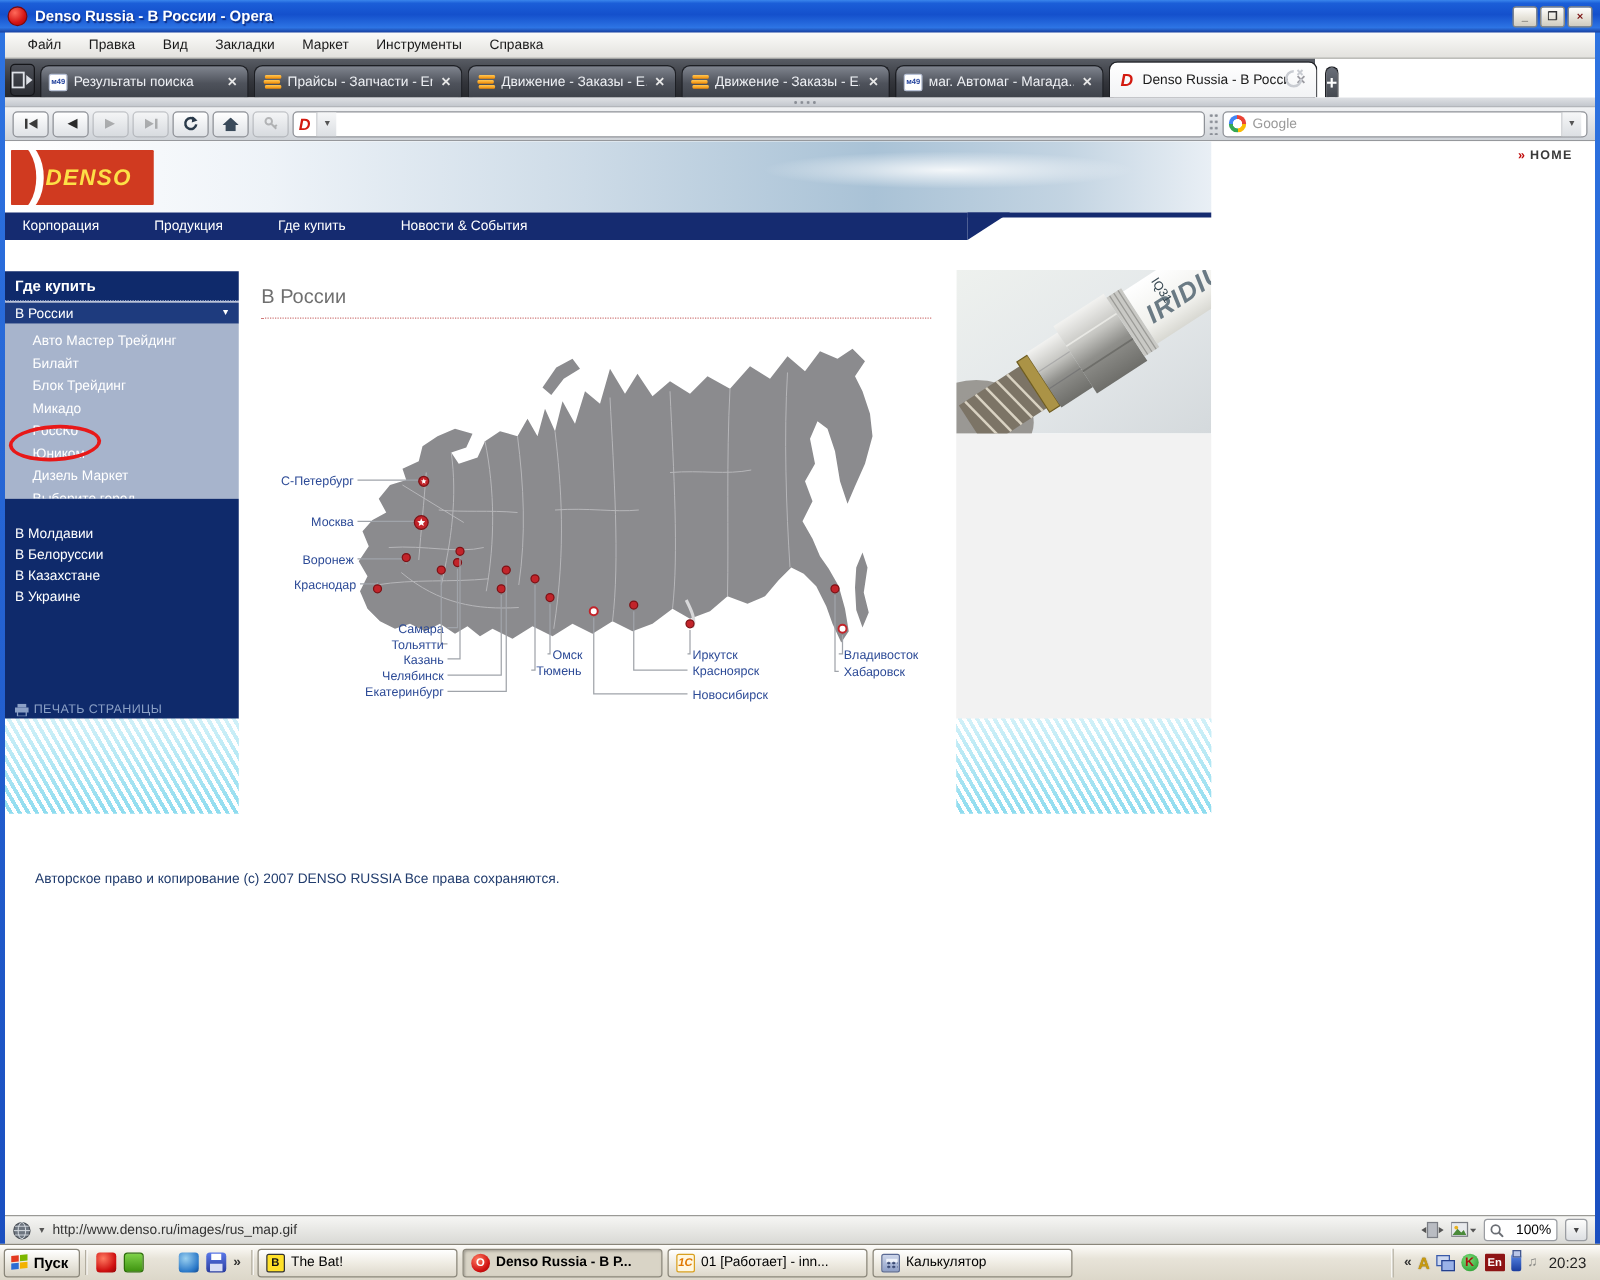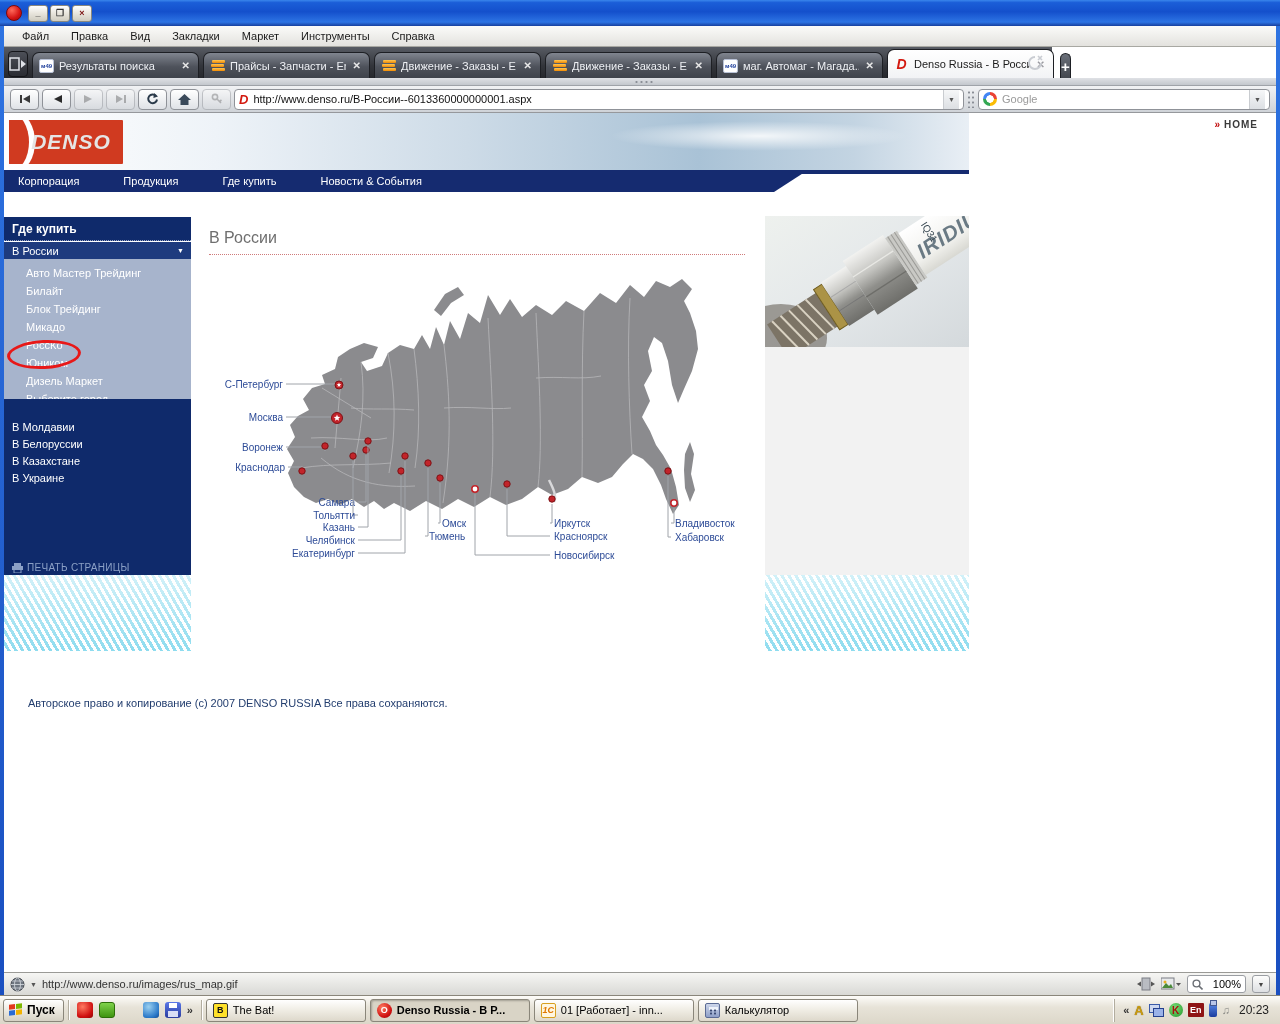--- a/index.html
+++ b/index.html
@@ -79,21 +79,21 @@
 
   .banner{position:absolute;left:0;top:0;width:965px;height:57px;
     background:linear-gradient(90deg,#ffffff 0%,#eef3f8 22%,#cddbe7 48%,#a9c2d6 72%,#c3d4e2 88%,#e9eff5 100%)}
   .banner:before{content:"";position:absolute;right:60px;top:8px;width:300px;height:30px;border-radius:50%;
     background:radial-gradient(ellipse,rgba(255,255,255,.85),rgba(255,255,255,0) 70%)}
   .logo{position:absolute;left:5px;top:7px;width:114px;height:44px;background:#d03a20;border-radius:1px;
     display:flex;align-items:center;justify-content:center;overflow:hidden}
   .logo .swoosh{position:absolute;left:-14px;top:-6px;width:34px;height:56px;background:#d03a20;border-radius:50%;
     box-shadow:6px 0 0 0 #fff}
   .logo .swoosh2{position:absolute;left:-22px;top:-10px;width:34px;height:64px;background:#d03a20;border-radius:50%}
-  .logo .word{position:relative;color:#e5e5e5;font-weight:bold;font-style:italic;font-size:21px;letter-spacing:1px;margin-left:10px}
+  .logo .word{position:relative;color:#fde047;font-weight:bold;font-style:italic;font-size:18px;letter-spacing:1px;margin-left:10px}
 
   .sitenav{position:absolute;left:0;top:57px;width:965px;height:38px}
   .sitenav .bar{position:absolute;left:0;top:0;width:770px;height:22px;background:#152b70;display:flex;align-items:center;gap:0;color:#fff}
   .sitenav .bar span{padding:0 30px 0 14px}
   .sitenav .cut{position:absolute;left:770px;top:0;width:0;height:0;border-top:22px solid #152b70;border-right:34px solid transparent}
   .sitenav .strip{position:absolute;left:770px;top:0;width:195px;height:4px;background:#152b70}
   .home{position:absolute;right:18px;top:6px;color:#3a3a3a;font-size:10px;font-weight:bold;letter-spacing:1px}
   .home b{color:#c00a0a;margin-right:3px}
 
   
@@ -183,20 +183,21 @@
   .tr-vol{color:#8a8a86;font-size:11px}
   .clock{font-size:12px;color:#222;padding-left:4px}
 
   svg text{font-family:"Liberation Sans",sans-serif}
 </style>
 </head>
 <body>
 
 <div class="titlebar">
   <span class="opera-ico"></span>
+  <span class="title">Denso Russia - В России - Opera</span>
   <span class="winbtns" id="winbtns">
       <span class="winbtn">_</span>
       <span class="winbtn">❐</span>
       <span class="winbtn close">×</span>
     </span>
 </div>
 
 <div class="menubar" id="menubar">
     <span class="menu-item">Файл</span>
     <span class="menu-item">Правка</span>
@@ -307,21 +308,20 @@
       </svg>
   </div>
   <div class="navbtn disabled">
     <svg width="12" height="12">
         <circle cx="4" cy="4" r="2.6" fill="none" stroke="#7a7a7a" stroke-width="1.6"></circle>
         <path d="M6,6 L10,10 M8.5,8.5 L10.5,7" stroke="#7a7a7a" stroke-width="1.6"></path>
       </svg>
   </div>
   <div class="urlfield">
     <span class="d">D</span>
-    <span class="url">http://www.denso.ru/В-России--6013360000000001.aspx</span>
     <span class="ddl">▼</span>
   </div>
   <div class="splitter"></div>
   <div class="searchfield">
     <span class="g-ico"></span>
     <input placeholder="Google" style="">
     <span class="ddl">▼</span>
   </div>
 </div>
 

